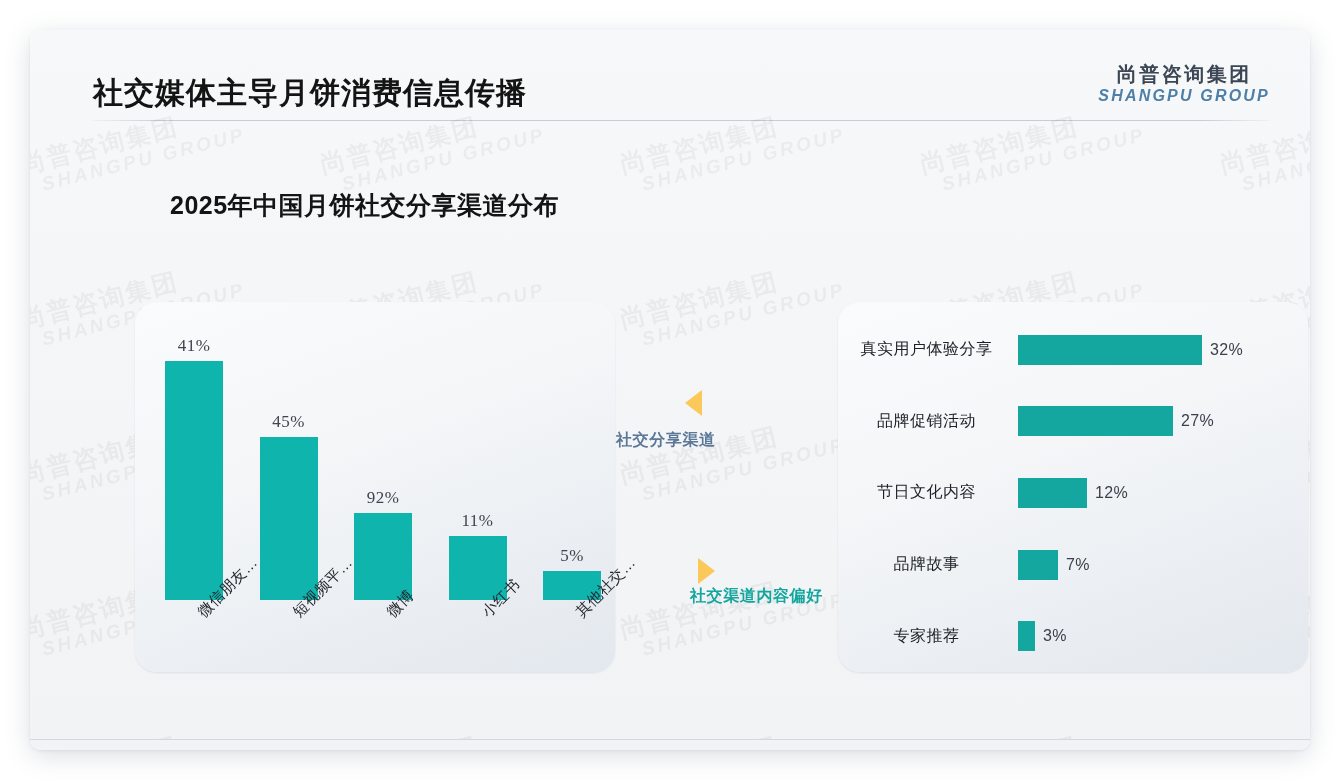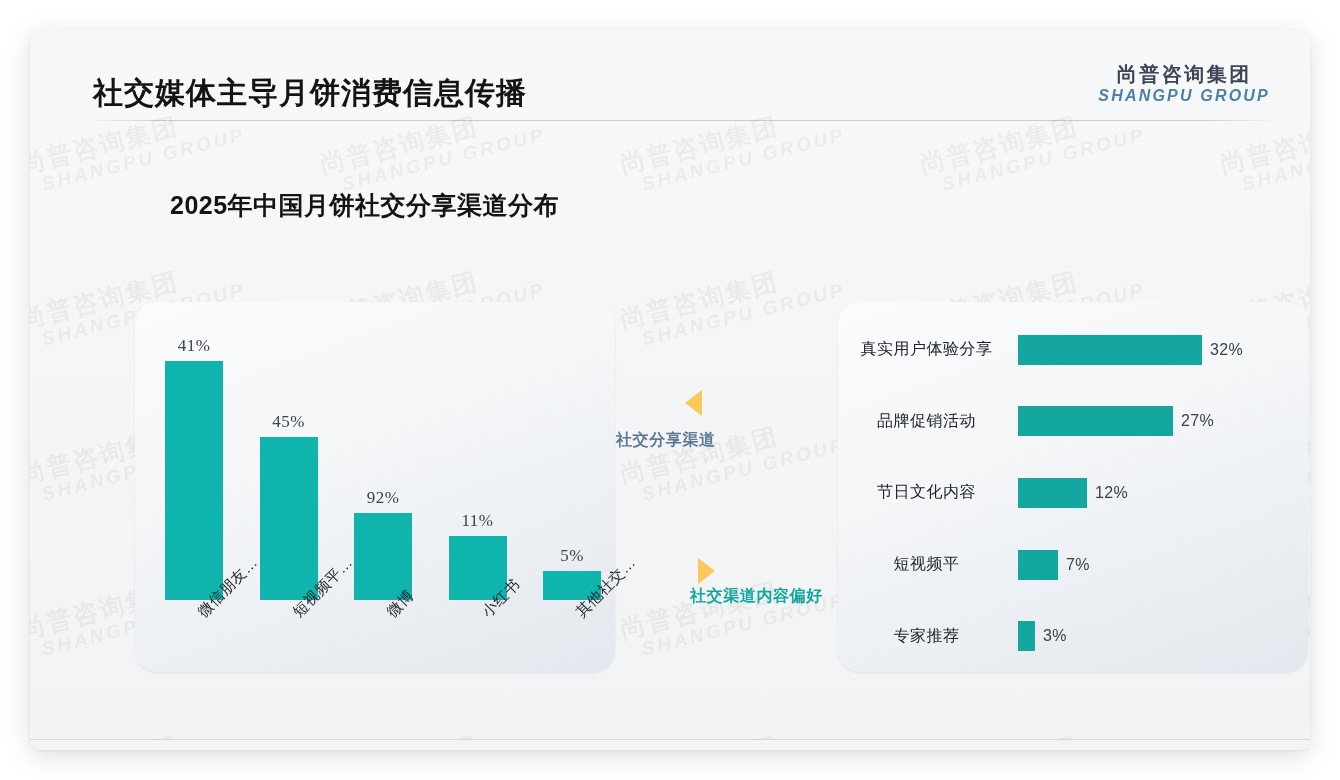--- a/index.html
+++ b/index.html
@@ -477,21 +477,21 @@
         </div>
       </div>
       <div class="hrow">
         <div class="hlabel">节日文化内容</div>
         <div class="hbarwrap">
           <div class="hbar" style="width: 69px; background: rgb(20, 167, 159);"></div>
           <div class="hval">12%</div>
         </div>
       </div>
       <div class="hrow">
-        <div class="hlabel">短视频平</div>
+        <div class="hlabel">品牌故事</div>
         <div class="hbarwrap">
           <div class="hbar" style="width: 40px; background: rgb(20, 167, 159);"></div>
           <div class="hval">7%</div>
         </div>
       </div>
       <div class="hrow">
         <div class="hlabel">专家推荐</div>
         <div class="hbarwrap">
           <div class="hbar" style="width: 17px; background: rgb(20, 167, 159);"></div>
           <div class="hval">3%</div>

